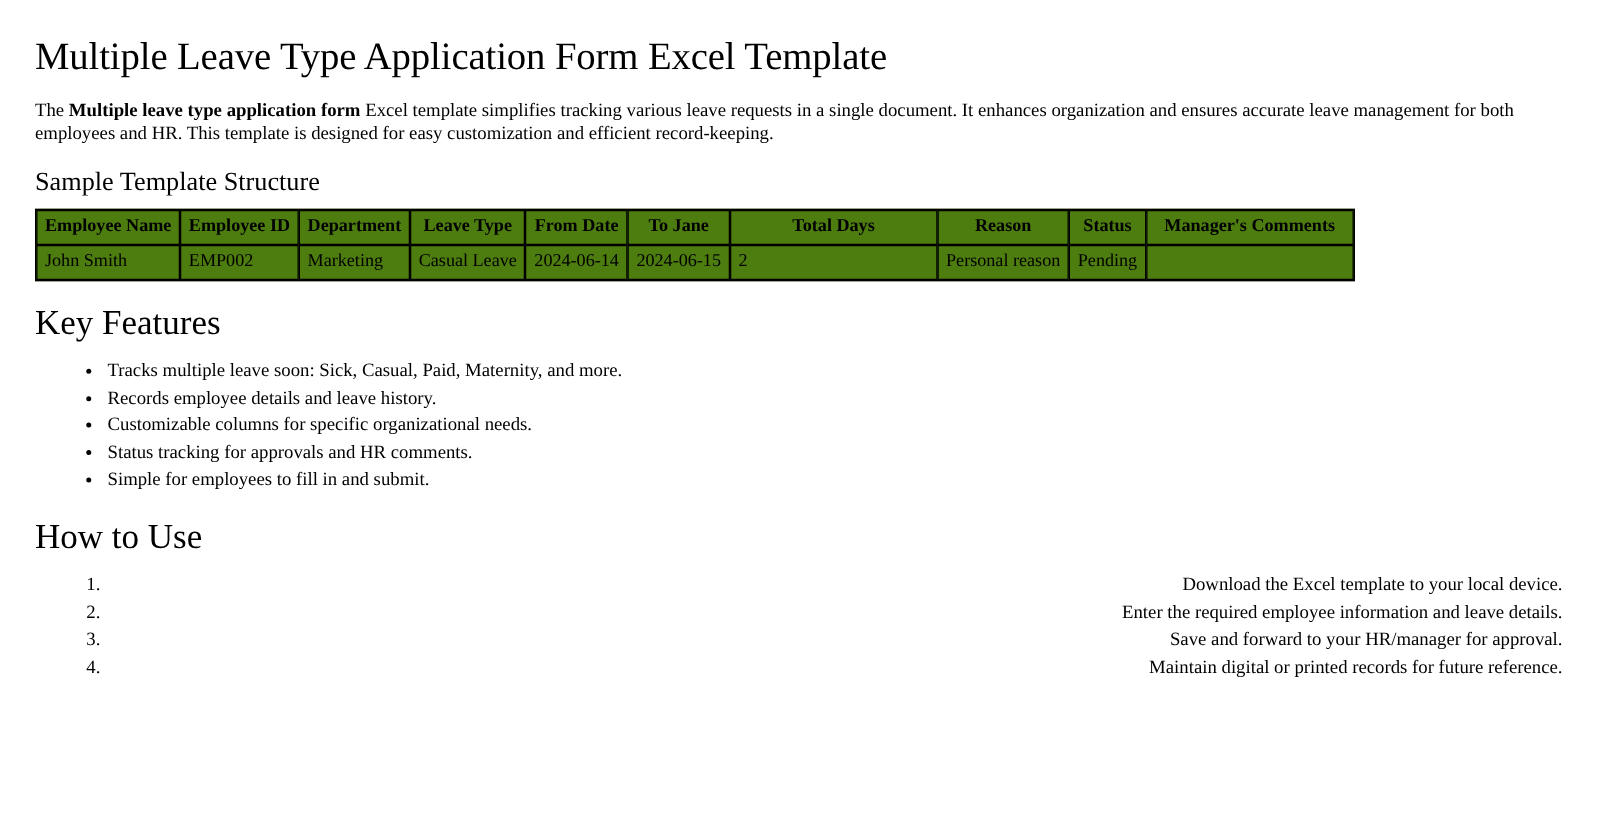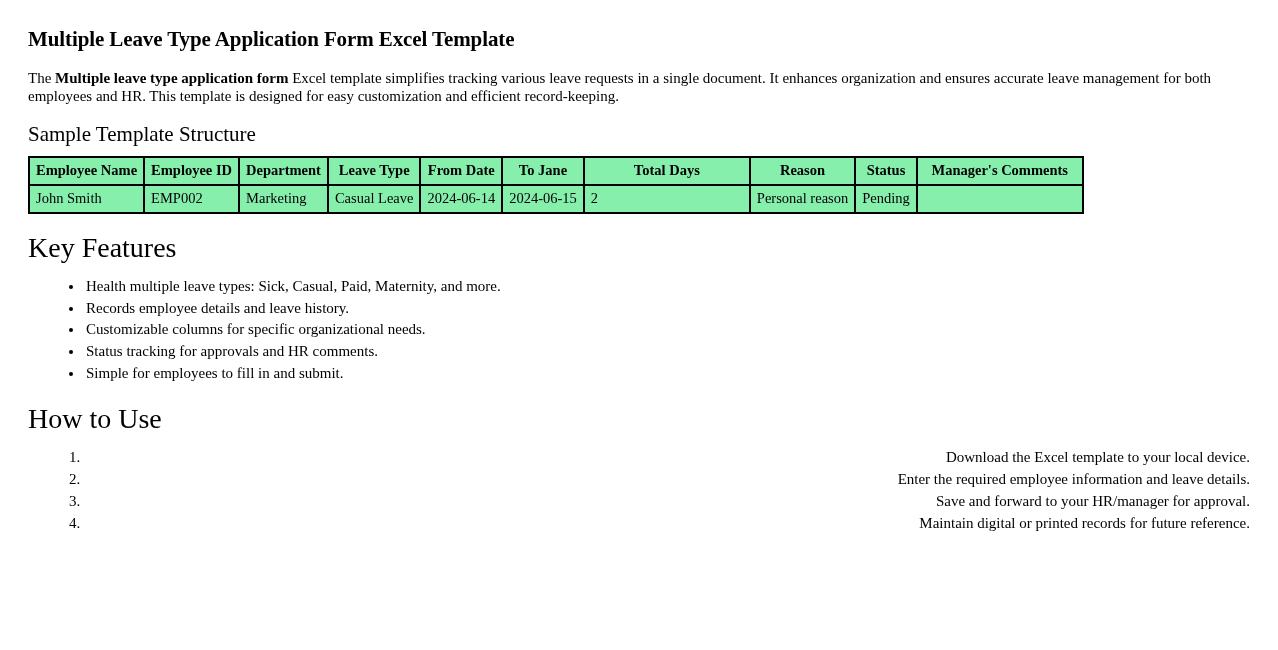--- a/index.html
+++ b/index.html
@@ -13,22 +13,22 @@
     height: 650px;
     font-family: "Liberation Serif", "DejaVu Serif", serif;
     color: #000000;
     overflow: hidden;
   }
   .page {
     padding: 18px 28px 0 28px;
     box-sizing: border-box;
   }
   h1.doc-title {
-    font-size: 21px;
-    font-weight: bold;
+    font-size: 31px;
+    font-weight: normal;
     margin: 10px 0 18px 0;
     line-height: 1.1;
     letter-spacing: -0.1px;
   }
   p.intro {
     font-size: 15px;
     line-height: 1.22;
     margin: 0 0 14px 0;
     max-width: 1212px;
     text-align: left;
@@ -46,21 +46,21 @@
   h2.howto-heading {
     font-size: 28px;
     margin: 18px 0 12px 0;
   }
   table.structure-table {
     border-collapse: separate;
     border-spacing: 0;
     border: 1px solid #000;
     margin: 6px 0 4px 0;
     font-size: 14.5px;
-    background: #86efac;
+    background: #4d7c0f;
   }
   table.structure-table th,
   table.structure-table td {
     border: 1px solid #000;
     padding: 3px 6px 4px 6px;
     line-height: 1.3;
     vertical-align: top;
     white-space: nowrap;
   }
   table.structure-table th {
@@ -133,21 +133,21 @@
         <td>Personal reason</td>
         <td>Pending</td>
         <td class="wide-cell">&nbsp;</td>
       </tr>
     </tbody>
   </table>
 
   <h2 class="section-heading features-heading">Key Features</h2>
 
   <ul class="features-list">
-    <li>Health multiple leave types: Sick, Casual, Paid, Maternity, and more.</li>
+    <li>Tracks multiple leave soon: Sick, Casual, Paid, Maternity, and more.</li>
     <li>Records employee details and leave history.</li>
     <li>Customizable columns for specific organizational needs.</li>
     <li>Status tracking for approvals and HR comments.</li>
     <li>Simple for employees to fill in and submit.</li>
   </ul>
 
   <h2 class="section-heading howto-heading">How to Use</h2>
 
   <ol class="howto-list">
     <li>Download the Excel template to your local device.</li>

